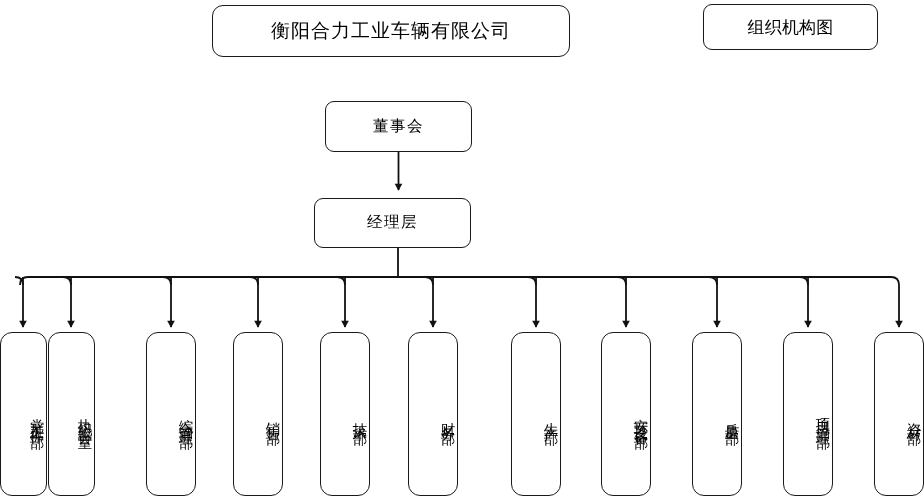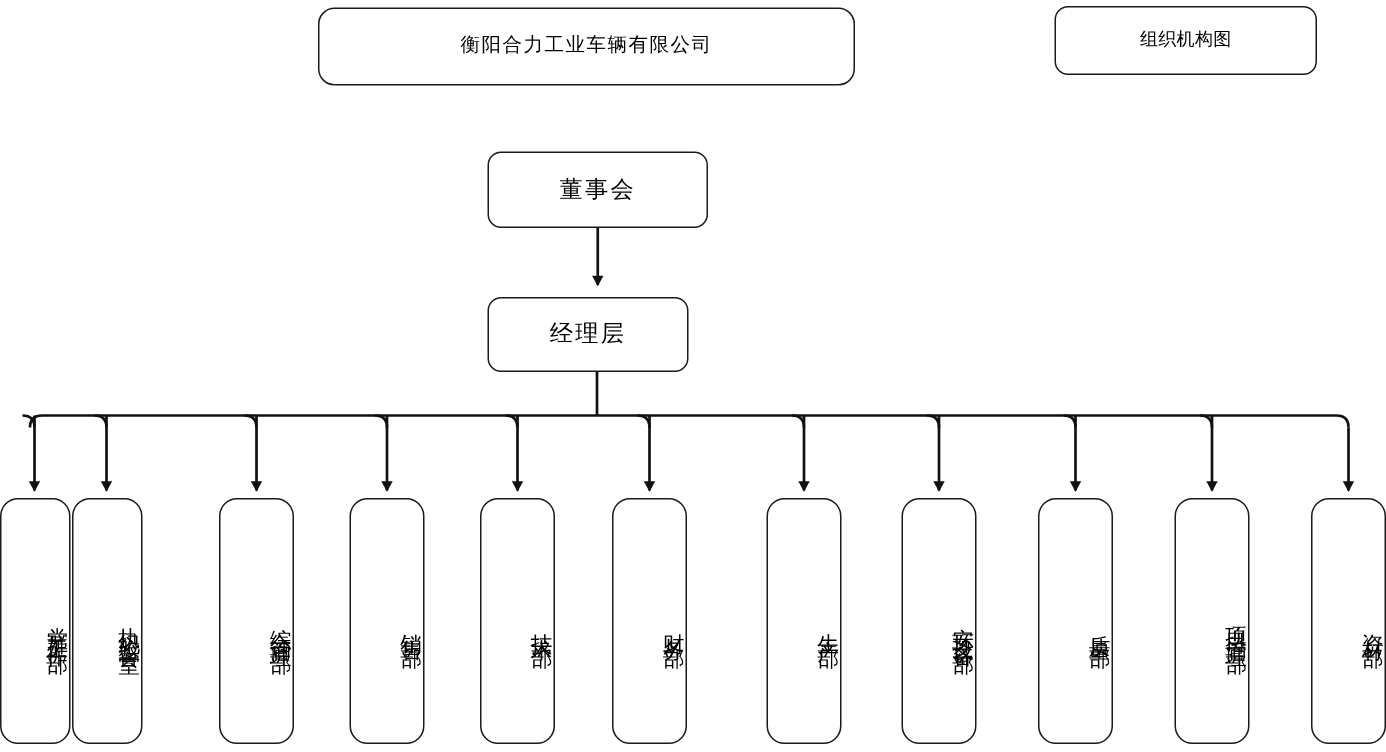--- a/index.html
+++ b/index.html
@@ -27,26 +27,26 @@
     background: #ffffff;
     display: flex;
     align-items: center;
     justify-content: center;
     color: #000000;
     line-height: 1.25;
     text-align: center;
   }
   .node-company {
     border-radius: 11px;
-    font-size: 13px;
+    font-size: 19px;
     letter-spacing: 1px;
   }
   .node-legend {
     border-radius: 9px;
-    font-size: 12px;
+    font-size: 17px;
     flex-direction: row;
     line-height: 1.45;
     letter-spacing: 0.2px;
   }
   .node-level {
     border-radius: 9px;
     font-size: 15.5px;
     letter-spacing: 1.5px;
   }
   .node-dept {
@@ -117,21 +117,21 @@
   </div>
 
   <div class="node node-legend" style="left: 703px; top: 4px; width: 175px; height: 46px;">
     <span class="legend-line">组织机构图</span>
   </div>
 
   <div id="level-layer">
       <div class="node node-level" style="left: 325px; top: 101px; width: 147px; height: 51px; text-align: right;">
         <span>董事会</span>
       </div>
-      <div class="node node-level" style="left: 325px; top: 198px; width: 134px; height: 50px;">
+      <div class="node node-level" style="left: 314px; top: 198px; width: 157px; height: 50px;">
         <span>经理层</span>
       </div>
     </div>
   <div id="dept-layer">
       <div class="node node-dept" style="left: 0px; top: 332px; width: 47px; height: 164px;">
         <span class="dept-label">党群工作部</span>
       </div>
       <div class="node node-dept" style="left: 48px; top: 332px; width: 47px; height: 164px;">
         <span class="dept-label">执纪监督室</span>
       </div>

